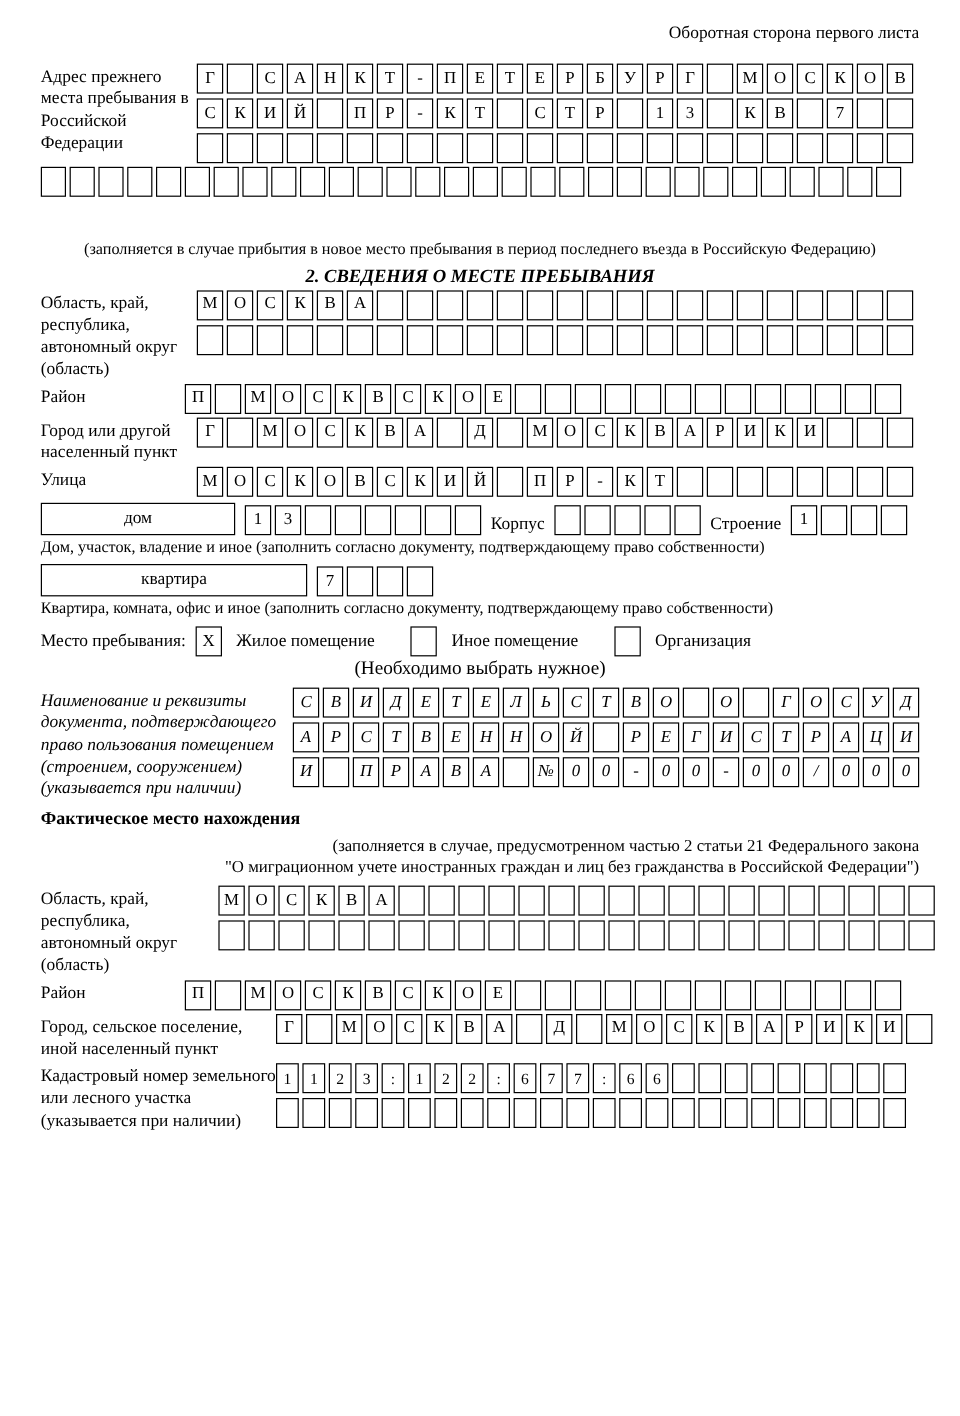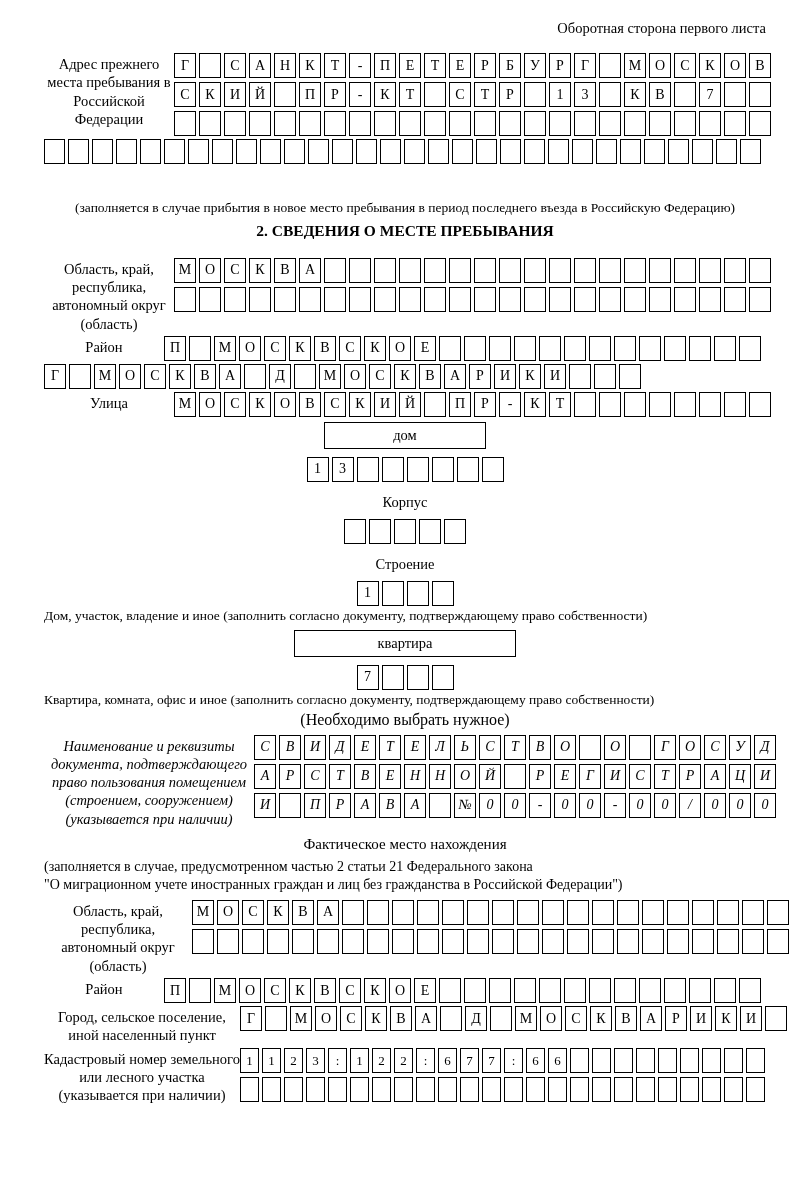--- a/index.html
+++ b/index.html
@@ -1,66 +1,66 @@
 <!DOCTYPE html>
 <html><head>
 <meta charset="utf-8">
 <style>
   * { margin:0; padding:0; box-sizing:border-box; }
   html,body { background:#fff; }
   .page {
     width:800px; height:1180px; overflow:hidden;
-    padding:8px 34px 0 44px;
+    padding:8px 34px 0 34px;
     font-family:"Liberation Serif","DejaVu Serif",serif;
     font-size:14px; color:#000; background:#fff;
   }
   .back-note { text-align:right; font-size:14.5px; margin:12px 0 16px; }
 
-  .frow { display:flex; align-items:flex-start; margin-bottom:3px;text-align:center; }
+  .frow { display:flex; align-items:flex-start; margin-bottom:3px; }
   .flabel { flex:0 0 auto; line-height:1.26; padding-top:2px; font-size:14.5px; }
   .w130 { width:130px; } .w120 { width:120px; } .w145 { width:148px; }
   .w208 { width:210px; } .w195 { width:196px; }
 
   .cellcol { display:flex; flex-direction:column; gap:4px; }
   .cells { display:flex; gap:3px; }
   .cell {
     width:22px; height:25px; flex:0 0 auto;
     border:1.6px solid #000; background:#fff;
     display:flex; align-items:center; justify-content:center;
     font-size:14px; line-height:1;
   }
   .tight .cell { width:21px; }
   .narrow .cell { width:19px; font-size:13px; }
   .mt3 { margin-top:3px; }
 
   .note { font-size:13.5px; line-height:1.25; margin-top:2px; }
   .center { text-align:center;margin-top:36px; }
 
-  .sec-title { font-size:15.5px; font-weight:bold; text-align:center; margin:5px 0 18px; }
-
-  .house-row { display:flex; align-items:center; gap:8px; margin-top:5px; margin-bottom:2px;flex-direction:column; }
+  .sec-title { font-size:15.5px; font-weight:bold; text-align:center; margin:5px 0 2px;font-style:italic; }
+
+  .house-row { display:flex; align-items:flex-end; gap:8px; margin-top:5px; margin-bottom:2px; }
   .wide-box {
     height:27px; border:1.8px solid #000; background:#fff;
     display:flex; align-items:center; justify-content:center; font-size:14.5px;
   }
   .wb-house { width:162px; } .wb-apt { width:222px; }
   .inline-label { padding-top:4px; font-size:14.5px; }
 
   .stay-row { display:flex; align-items:center; margin-top:6px; font-size:14.5px; }
   .opt { display:flex; align-items:center; margin-left:30px; }
   .stay-row .opt:nth-child(2) { margin-left:8px; }
   .checkbox {
     width:22px; height:25px; border:1.8px solid #000; background:#fff;
     display:flex; align-items:center; justify-content:center;
     font-size:14px; margin-right:12px;
   }
   .stay-note { text-align:center; font-size:16px; margin-top:2px; }
 
-  .sub-center { text-align:left; font-size:14px; line-height:1.32; }
-  .fact-title { font-size:15px; font-weight:normal; text-align:center; margin:8px 0 5px; }
+  .sub-center { text-align:right; font-size:14px; line-height:1.32; }
+  .fact-title { font-size:15px; font-weight:bold; margin:8px 0 5px; }
 
   .stamp-wrap { margin:8px 0 0 330px; width:434px; text-align:center; }
   .stamp-box { width:364px; height:174px; border:2px solid #000; margin:0 auto 6px auto; background:#fff; }
   .stamp-caption { font-size:14px; line-height:1.3; }
 </style>
 </head>
 <body>
 
 <div class="page">
 
@@ -267,20 +267,21 @@
         <span class="cell"></span>
         <span class="cell"></span>
         <span class="cell"></span>
         <span class="cell"></span>
         <span class="cell"></span>
         <span class="cell"></span>
       </div>
   </div>
 
   <div class="frow">
+    <div class="flabel w130">Город или другой населенный пункт</div>
     <div class="cells">
         <span class="cell">Г</span>
         <span class="cell"></span>
         <span class="cell">М</span>
         <span class="cell">О</span>
         <span class="cell">С</span>
         <span class="cell">К</span>
         <span class="cell">В</span>
         <span class="cell">А</span>
         <span class="cell"></span>
@@ -366,20 +367,35 @@
     <div class="wide-box wb-apt">квартира</div>
     <div class="cells">
         <span class="cell">7</span>
         <span class="cell"></span>
         <span class="cell"></span>
         <span class="cell"></span>
       </div>
   </div>
   <div class="note">Квартира, комната, офис и иное (заполнить согласно документу, подтверждающему право собственности)</div>
 
+  <div class="stay-row">
+    <span>Место пребывания:</span>
+    <span class="opt">
+      <span class="checkbox">X</span>
+      <span>Жилое помещение</span>
+    </span>
+    <span class="opt">
+      <span class="checkbox"></span>
+      <span>Иное помещение</span>
+    </span>
+    <span class="opt">
+      <span class="checkbox"></span>
+      <span>Организация</span>
+    </span>
+  </div>
   <div class="stay-note">(Необходимо выбрать нужное)</div>
 
   <div class="frow" style="margin-top:6px;font-style:italic;">
     <div class="flabel w208">Наименование и реквизиты документа, подтверждающего право пользования помещением (строением, сооружением) (указывается при наличии)</div>
     <div class="cellcol">
       <div class="cells">
           <span class="cell">С</span>
           <span class="cell">В</span>
           <span class="cell">И</span>
           <span class="cell">Д</span>

